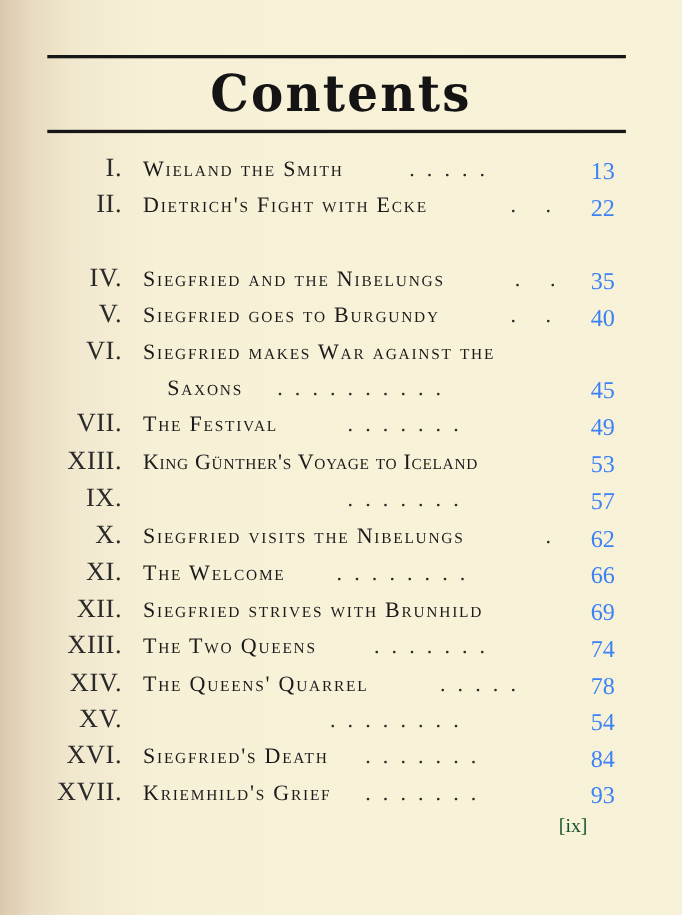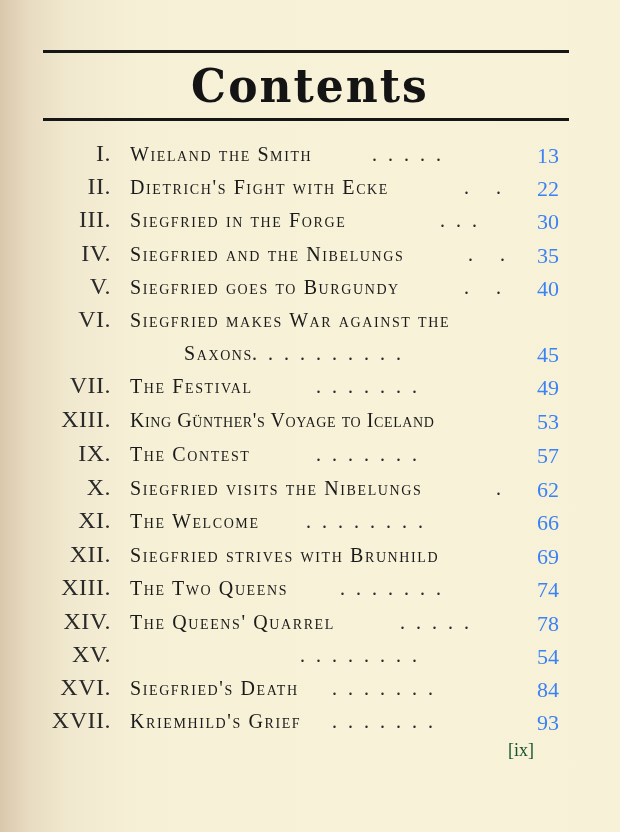--- a/index.html
+++ b/index.html
@@ -21,21 +21,21 @@
   }
   .row { position: absolute; left: 0; width: 620px; height: 30px; }
   .num {
     position: absolute; right: 509px; top: 0;
     font-size: 24px; color: #2a2a2a; letter-spacing: 0.5px; white-space: nowrap;
   }
   .title-text {
     position: absolute; left: 130px; top: 3px;
     font-variant: small-caps; font-size: 20px; letter-spacing: 1.6px; white-space: nowrap;
   }
-  .title-text.cont { left: 184px; }
+  .title-text.cont { left: 152px; }
   .dots {
     position: absolute; top: 3px; font-size: 20px; letter-spacing: 11px; white-space: nowrap; color: #2a2a2a;
   }
   .page-num {
     position: absolute; left: 528px; top: 3px; width: 40px; text-align: center;
     font-size: 22px; color: #3b82f6;
   }
   .folio {
     position: absolute; left: 496px; top: 740px; font-size: 18px; color: #14532d; margin-left: 12px;
   }
@@ -55,26 +55,20 @@
     <span class="page-num">13</span>
   </div>
 
   <div class="row" style="top:173px">
     <span class="num">II.</span>
     <span class="title-text">Dietrich's Fight with Ecke</span>
     <span class="dots" style="left:464px">. .</span>
     <span class="page-num">22</span>
   </div>
 
-  <div class="row" style="top:206px">
-    <span class="num">III.</span>
-    <span class="title-text">Siegfried in the Forge</span>
-    <span class="dots" style="left:440px">...</span>
-    <span class="page-num">30</span>
-  </div>
 
   <div class="row" style="top:240px">
     <span class="num">IV.</span>
     <span class="title-text">Siegfried and the Nibelungs</span>
     <span class="dots" style="left:468px">. .</span>
     <span class="page-num">35</span>
   </div>
 
   <div class="row" style="top:273px">
     <span class="num">V.</span>
@@ -101,21 +95,20 @@
   </div>
 
   <div class="row" style="top:406px">
     <span class="num">XIII.</span>
     <span class="title-text" style="letter-spacing:0.6px">King Günther's Voyage to Iceland</span>
     <span class="page-num">53</span>
   </div>
 
   <div class="row" style="top:440px">
     <span class="num">IX.</span>
-    <span class="title-text">The Contest</span>
     <span class="dots" style="left:316px">.......</span>
     <span class="page-num">57</span>
   </div>
 
   <div class="row" style="top:474px">
     <span class="num">X.</span>
     <span class="title-text">Siegfried visits the Nibelungs</span>
     <span class="dots" style="left:496px">.</span>
     <span class="page-num">62</span>
   </div>

